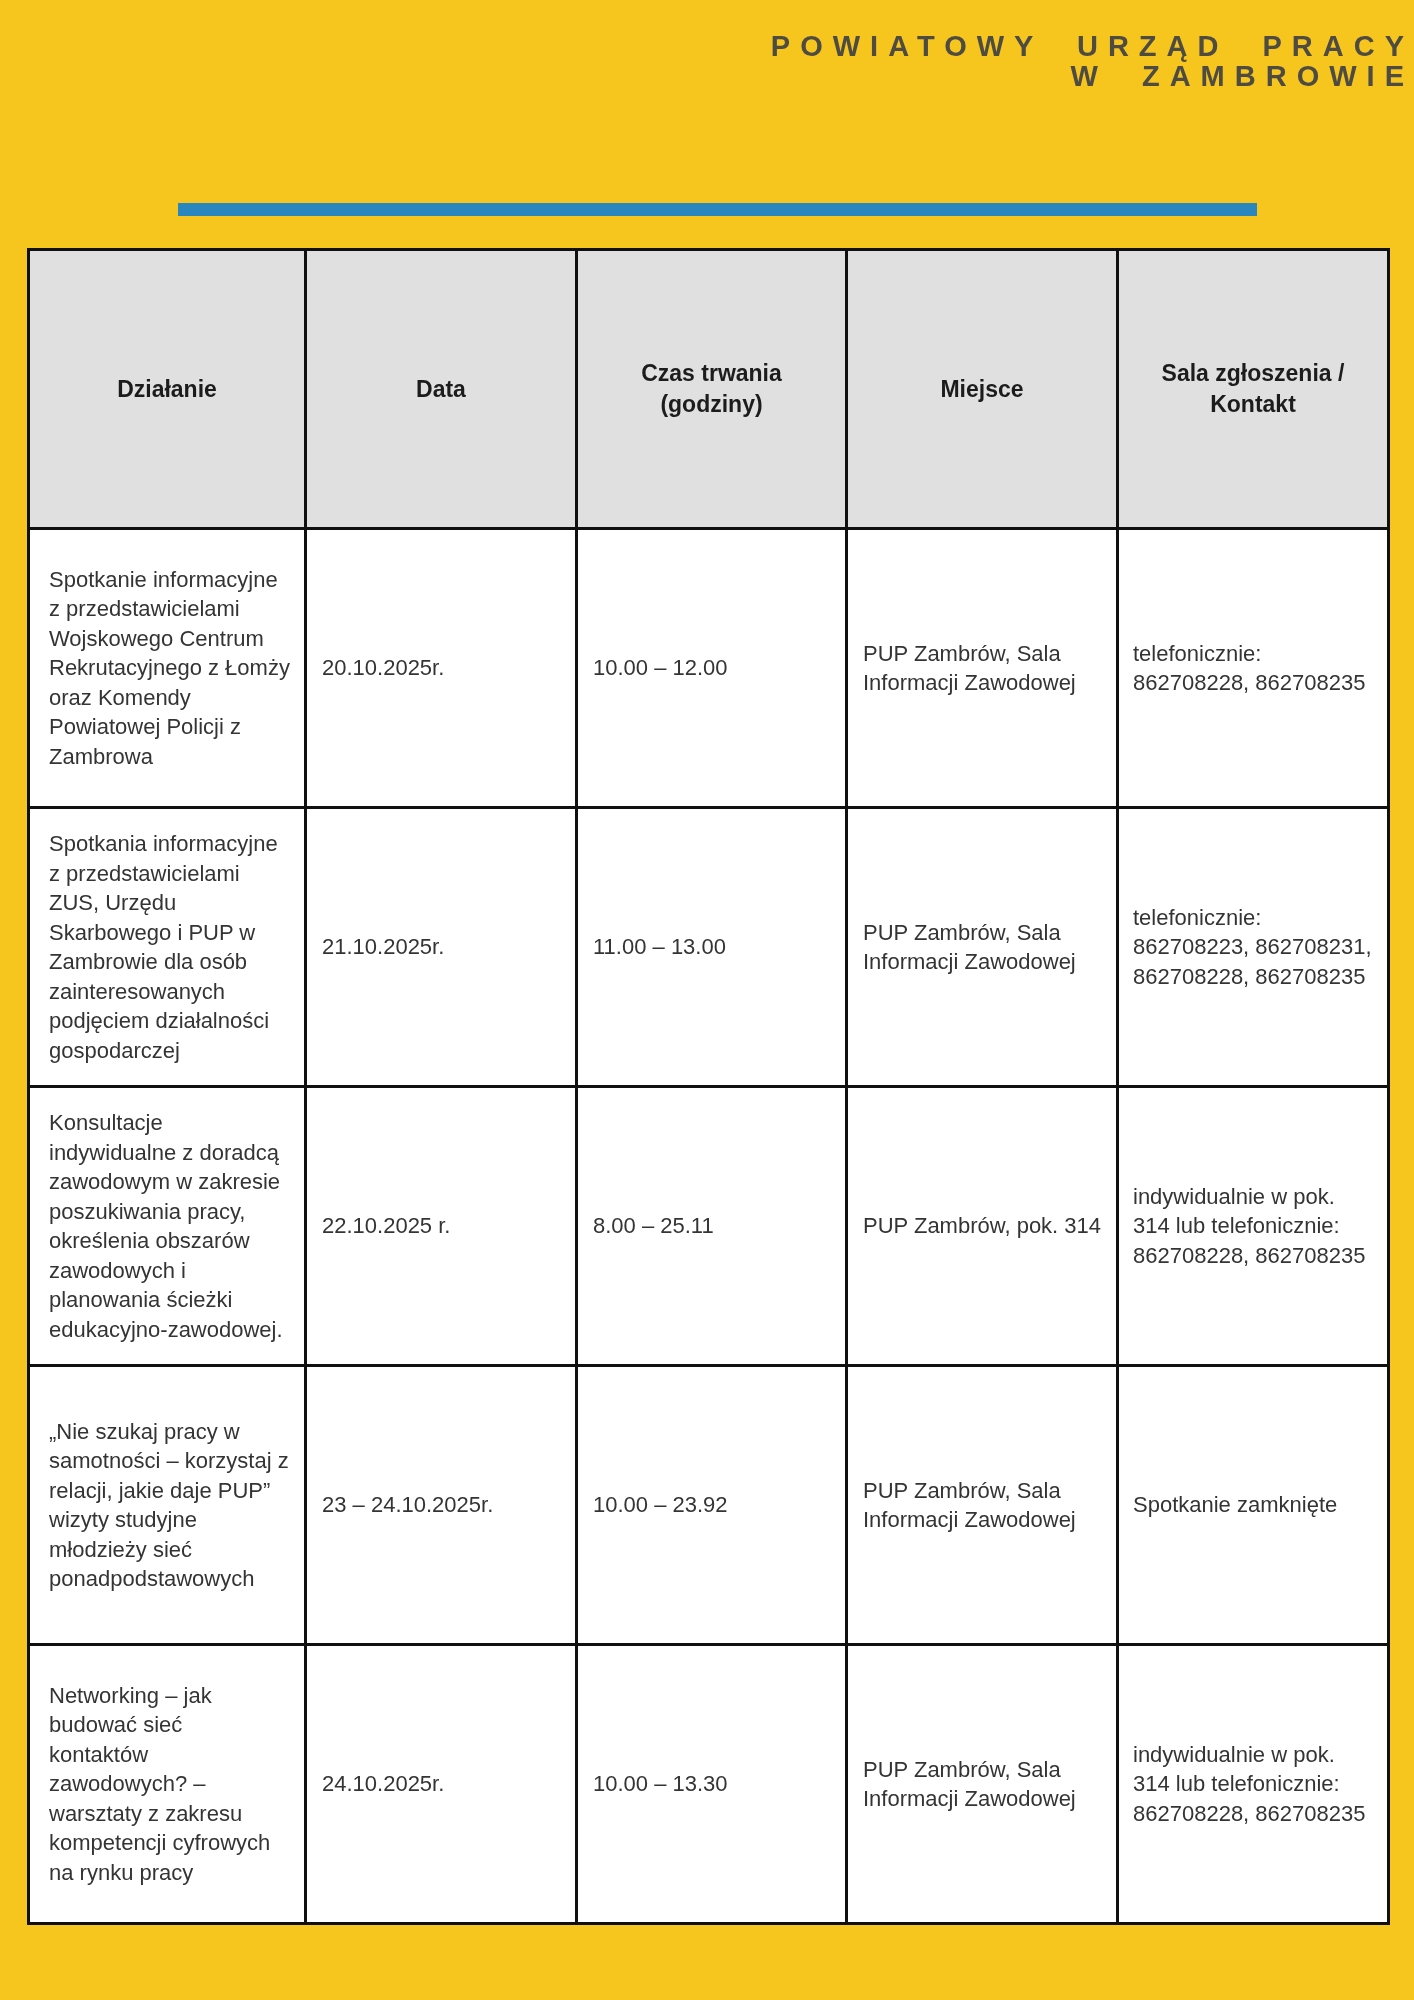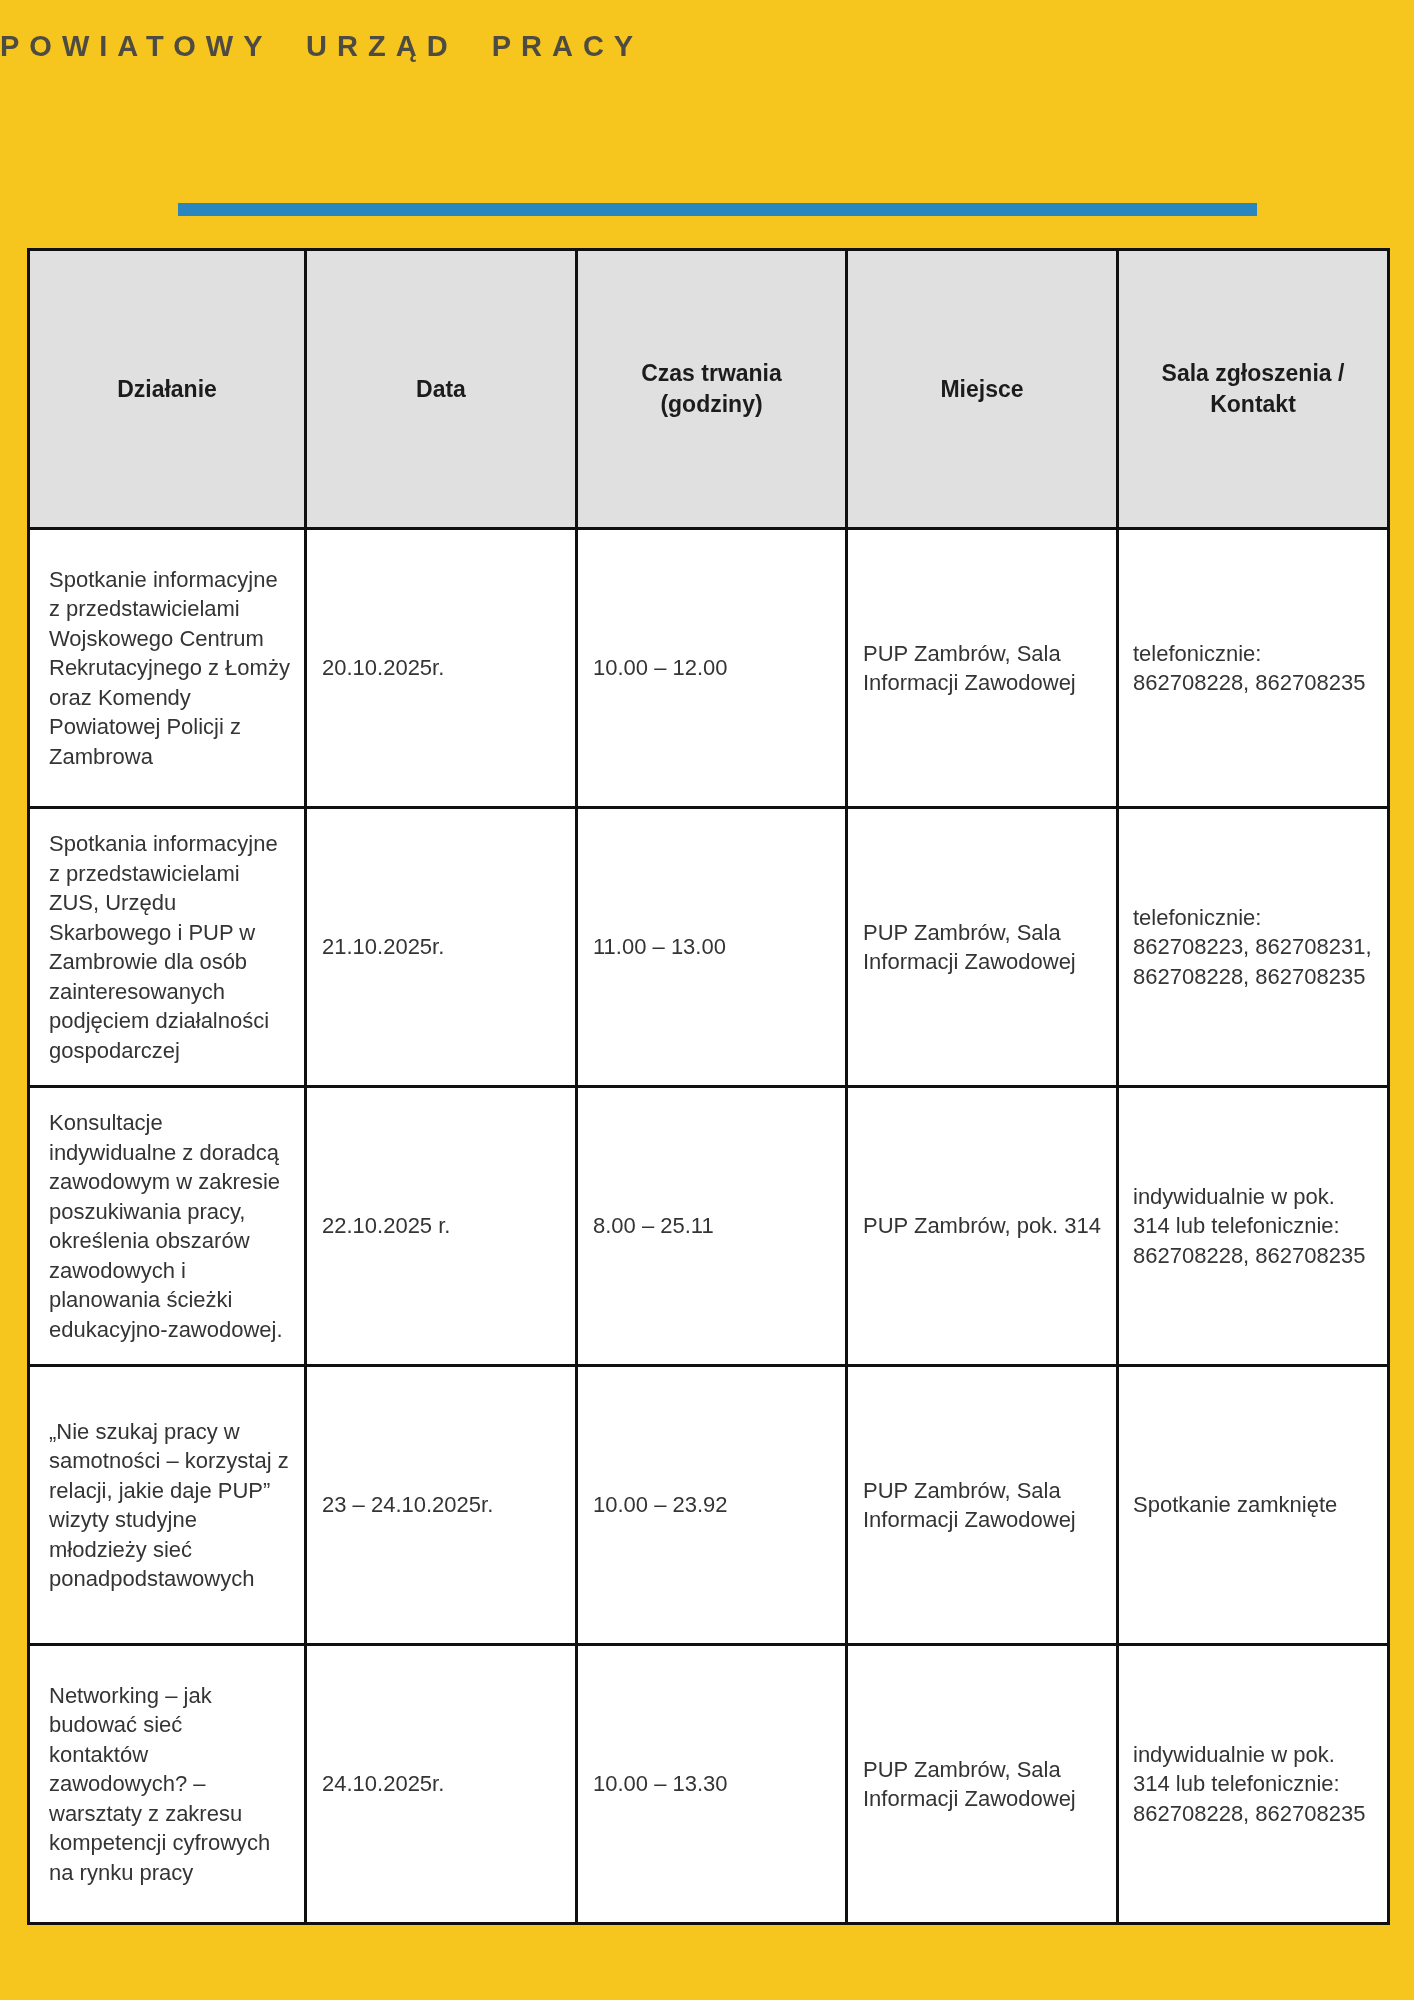--- a/index.html
+++ b/index.html
@@ -13,21 +13,21 @@
     background: #F6C61E;
     font-family: "Liberation Sans", "DejaVu Sans", sans-serif;
     overflow: hidden;
   }
   
   .poster-header {
     position: absolute;
     top: 31px;
     left: 0;
     width: 100%;
-    text-align: left;
+    text-align: right;
     color: #4E4B42;
     font-weight: bold;
   }
   .poster-header .hline {
     line-height: 30px;
   }
   .poster-header .big {
     font-size: 29px;
     letter-spacing: 10px;
     word-spacing: 16px;
@@ -89,20 +89,21 @@
     padding-right: 5px;
   }
   tr.hdr   { height: 279px; }
   tr.data-row { height: 279px; }
 </style>
 </head>
 <body>
 
 <header class="poster-header">
   <div class="hline big">POWIATOWY URZĄD PRACY</div>
+  <div class="hline big">W ZAMBROWIE</div>
 </header>
 
 <div class="accent-bar"></div>
 
 <table class="schedule">
   <colgroup>
     <col style="width:277px">
     <col style="width:271px">
     <col style="width:270px">
     <col style="width:271px">

